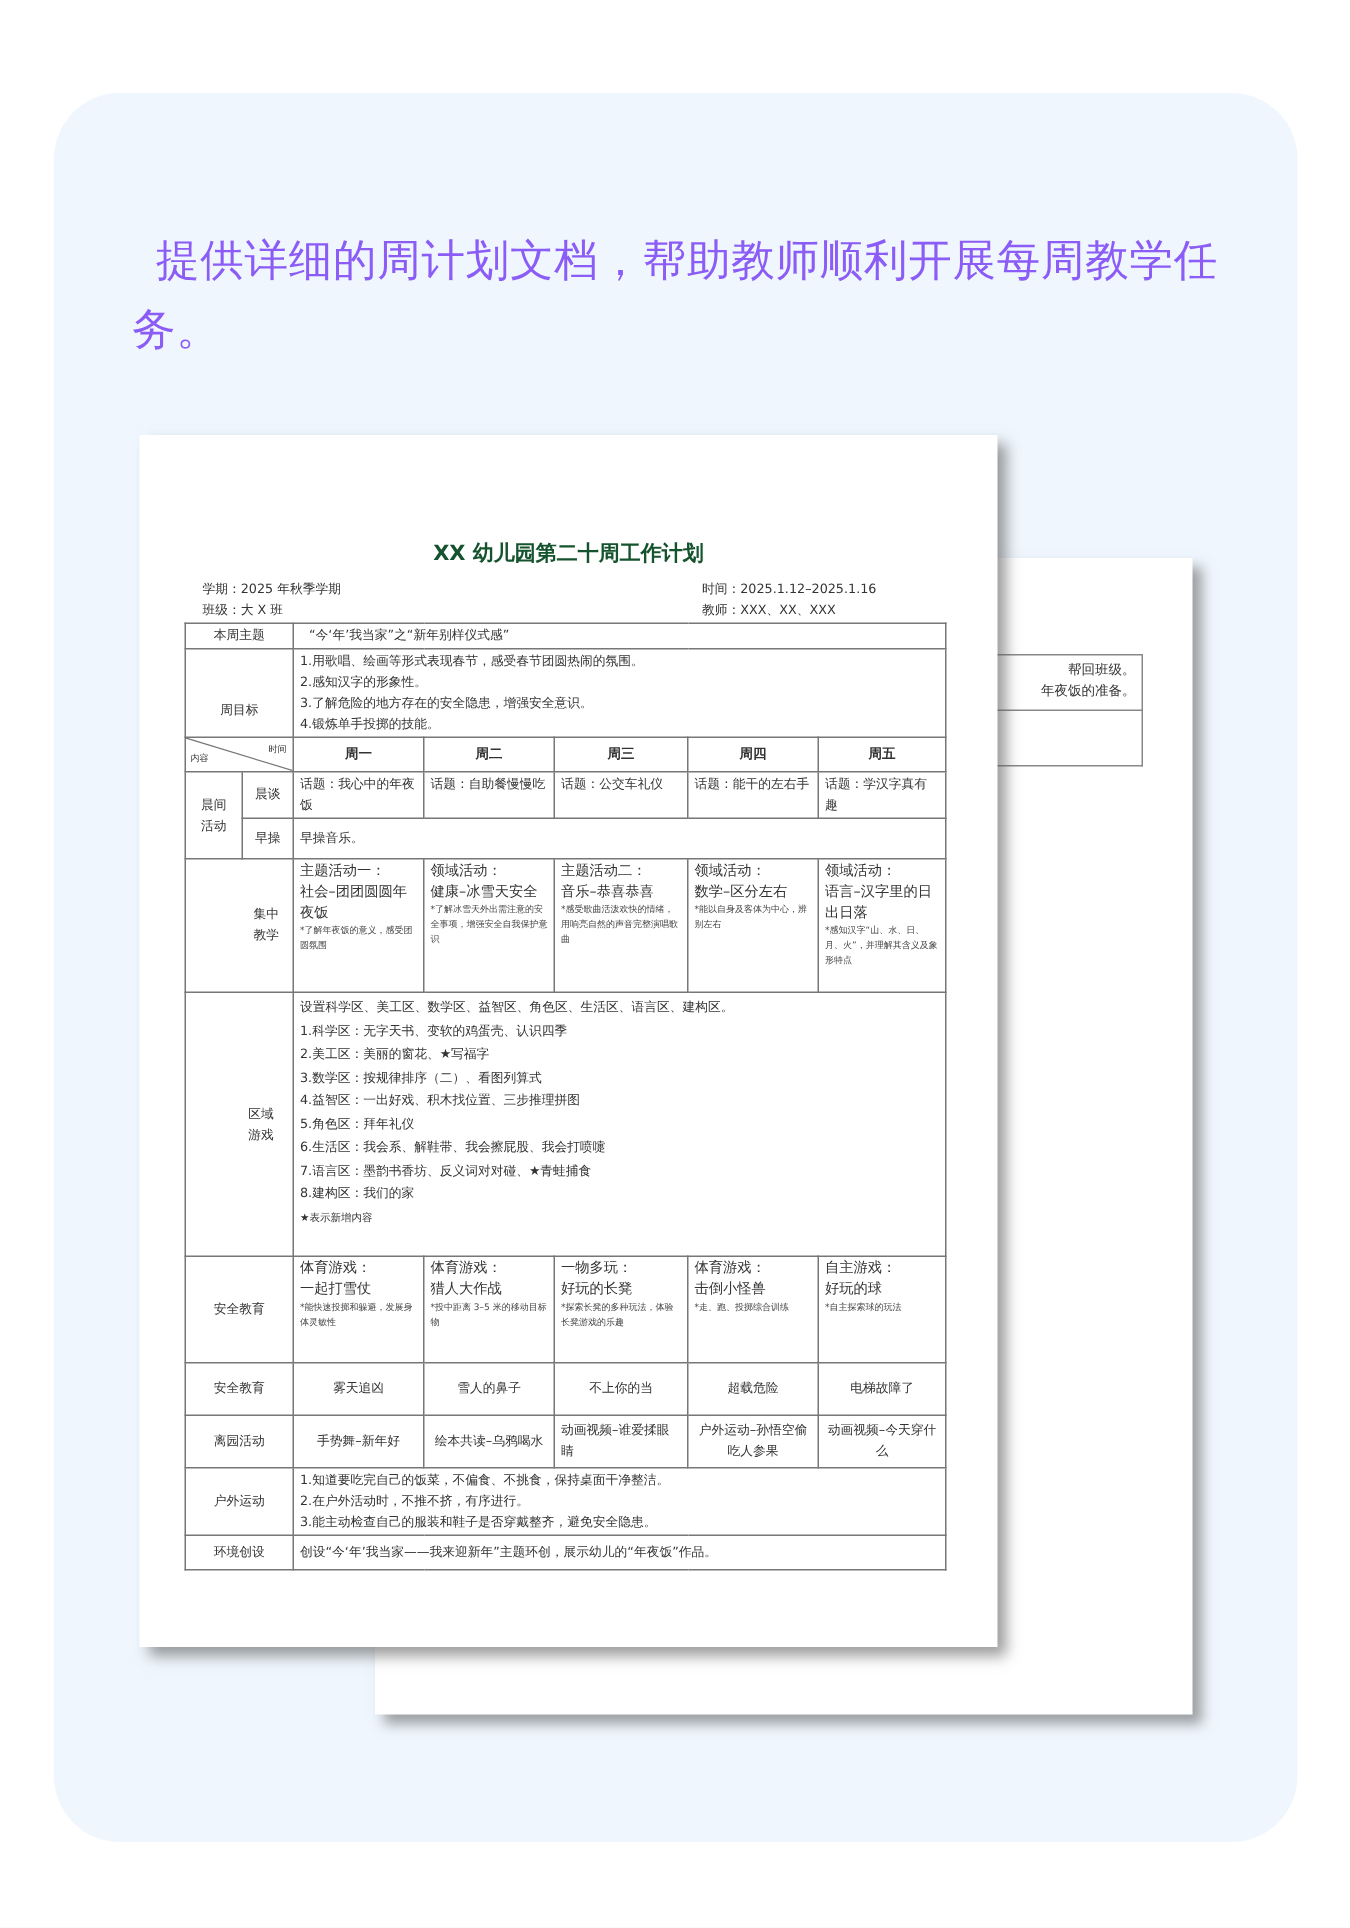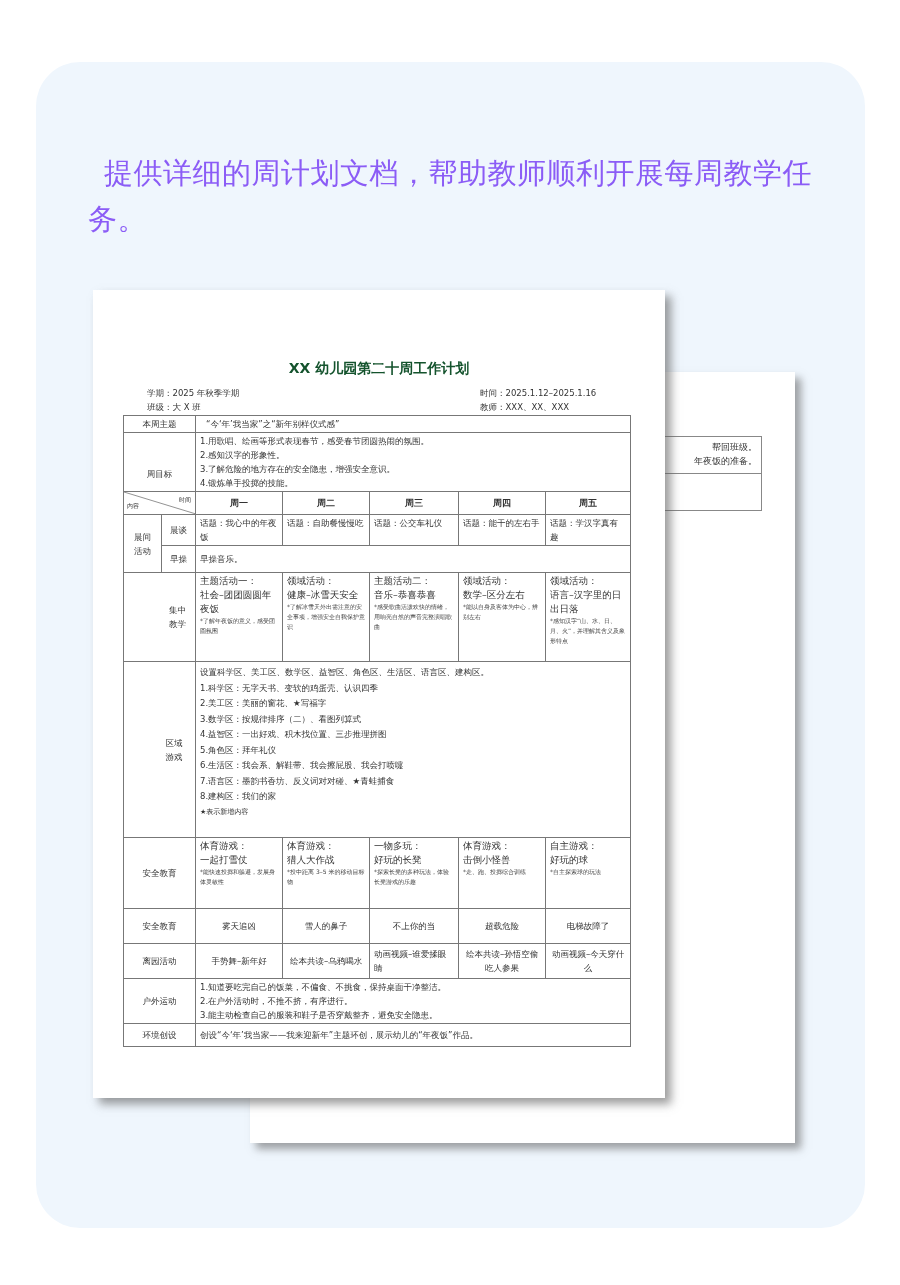--- a/index.html
+++ b/index.html
@@ -7,21 +7,21 @@
        font-family:"DejaVu Sans","Liberation Sans",sans-serif;color:#222;}
   .card{position:absolute;left:36px;top:62px;width:829px;height:1166px;background:#eff6fd;border-radius:44px;}
   .caption{position:absolute;left:88px;top:150px;width:740px;font-size:29px;line-height:46px;color:#8b5cf6;
            text-indent:16px;letter-spacing:0.5px;}
   .page{position:absolute;background:#fff;}
   .back{left:250px;top:372px;width:545px;height:771px;box-shadow:6px 6px 8px rgba(90,90,90,0.55);}
   .front{left:93px;top:290px;width:572px;height:808px;box-shadow:6px 6px 9px rgba(90,90,90,0.6);}
   .back-table{position:absolute;left:0;top:64px;width:512px;border:1px solid #888;border-collapse:collapse;font-size:9px;color:#333;}
   .back-table td{border:1px solid #888;padding:3px 4px;height:30px;vertical-align:top;text-align:right;line-height:14px;}
   .doc-title{position:absolute;left:0;width:100%;top:70px;text-align:center;font-size:14px;font-weight:bold;color:#14532d;}
-  .meta{position:absolute;font-size:8.5px;color:#333;line-height:14px;margin-left:12px;}
+  .meta{position:absolute;font-size:8.5px;color:#333;line-height:14px;}
   .meta-l{left:42px;top:96px;}
   .meta-r{left:375px;top:96px;}
   table.plan{position:absolute;left:30px;top:125px;width:507px;border-collapse:collapse;table-layout:fixed;font-size:8.5px;color:#333;}
   table.plan td{border:1px solid #777;padding:1px 4px;vertical-align:middle;line-height:14px;}
   .c{text-align:center;}
   .hd{font-weight:bold;text-align:center;font-size:9px;height:20px;}
   .sub{font-size:6px;line-height:10px;color:#444;display:block;}
   .big{font-size:9.5px;line-height:14px;display:block;}
   .vt{vertical-align:top !important;}
   .diag{position:relative;height:20px;padding:0 !important;overflow:hidden;}
@@ -201,21 +201,21 @@
       <td class="c">不上你的当</td>
       <td class="c">超载危险</td>
       <td class="c">电梯故障了</td>
     </tr>
 
     <tr>
       <td colspan="2" class="c" style="height:32px">离园活动</td>
       <td class="c">手势舞–新年好</td>
       <td class="c">绘本共读–乌鸦喝水</td>
       <td>动画视频–谁爱揉眼睛</td>
-      <td class="c">绘本共读–孙悟空偷吃人参果</td>
+      <td class="c">户外运动–孙悟空偷吃人参果</td>
       <td class="c">动画视频–今天穿什么</td>
     </tr>
 
     <tr>
       <td colspan="2" class="c">户外运动</td>
       <td colspan="5">
         <div>1.知道要吃完自己的饭菜，不偏食、不挑食，保持桌面干净整洁。</div>
         <div>2.在户外活动时，不推不挤，有序进行。</div>
         <div>3.能主动检查自己的服装和鞋子是否穿戴整齐，避免安全隐患。</div>
       </td>

